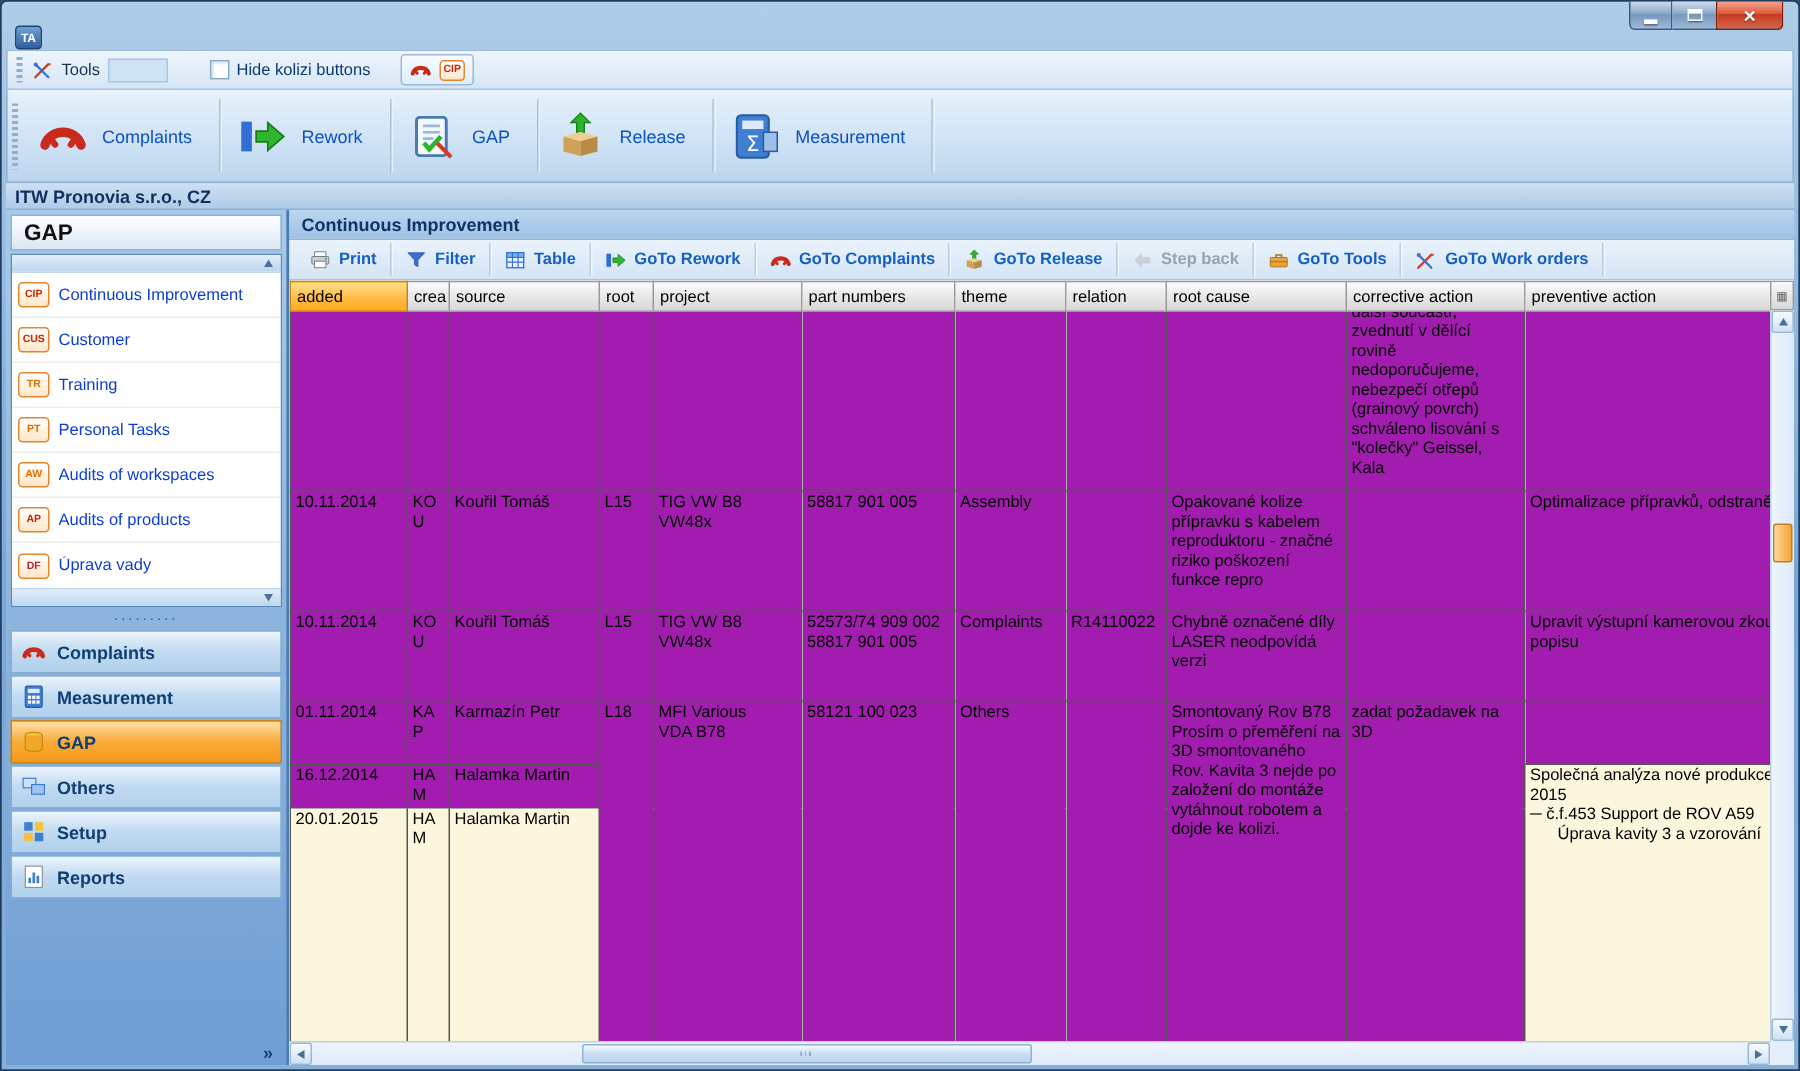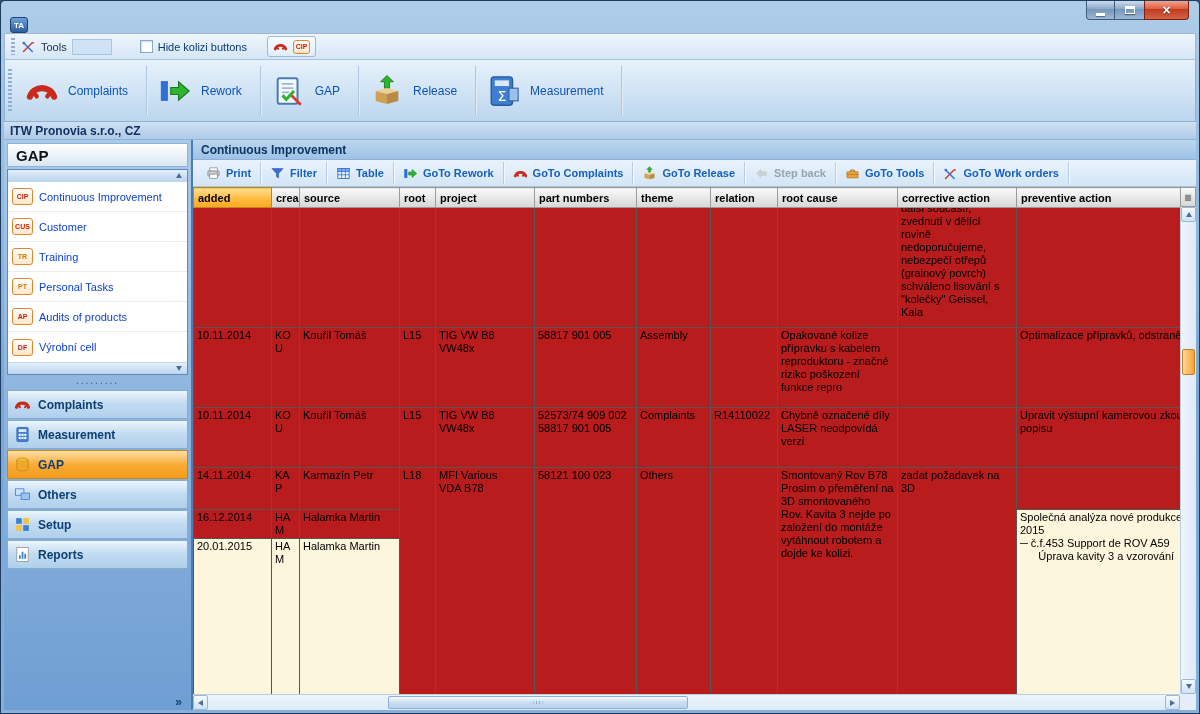--- a/index.html
+++ b/index.html
@@ -56,23 +56,23 @@
   .content{flex:1;display:flex;flex-direction:column;min-width:0;border-left:1px solid #4a7cb0;background:#fff;}
   .content-title{height:20px;flex:none;display:flex;align-items:center;padding-left:8px;background:linear-gradient(#bcd6ee,#9dc2e6);border-bottom:1px solid #8fb2d6;font-weight:bold;font-size:12px;color:#0e3465;}
   .ctoolbar{height:27px;flex:none;display:flex;align-items:center;padding-left:4px;background:linear-gradient(#eaf3fc,#d4e5f5);border-bottom:1px solid #a8c3de;}
   .tbtn{display:flex;align-items:center;gap:5px;padding:0 9px;height:22px;font-weight:bold;font-size:11px;color:#1660c0;border-right:1px solid #b6cde3;box-shadow:1px 0 0 #f2f8fd;cursor:default;white-space:nowrap;}
   .tbtn.disabled{color:#98a3ad;}
   .tbtn.disabled .icon{filter:grayscale(1) opacity(.55);}
   
   .gridwrap{flex:1;min-height:0;position:relative;background:#fff;overflow:hidden;}
   .gridclip{position:absolute;left:0;top:0;right:16px;bottom:16px;overflow:hidden;}
   table{border-collapse:collapse;table-layout:fixed;font-size:11px;}
-  th{height:20px;background:linear-gradient(#fafafa,#e4e4e4 60%,#d6d6d6);border:1px solid #9a9a9a;font-weight:bold;text-align:left;padding:2px 4px;white-space:nowrap;overflow:hidden;}
+  th{height:20px;background:linear-gradient(#fafafa,#e4e4e4 60%,#d6d6d6);border:1px solid #9a9a9a;font-weight:normal;text-align:left;padding:2px 4px;white-space:nowrap;overflow:hidden;}
   th.sorted{background:linear-gradient(#ffdf8f,#ffbb42 55%,#ffa91e);border-color:#bd8726;}
-  td{border:1px solid #565656;vertical-align:top;padding:1px 3px;background:#b91c1c;overflow:hidden;white-space:pre-wrap;overflow-wrap:break-word;word-break:break-word;line-height:13px;}
+  td{border:1px solid #565656;vertical-align:top;padding:1px 3px;background:#a21caf;overflow:hidden;white-space:pre-wrap;overflow-wrap:break-word;word-break:break-word;line-height:13px;}
   td.cream{background:#fbf6dc;}
   td.clip-top .cellin{margin-top:-7px;}
   
   .vsb{position:absolute;top:20px;right:0;bottom:16px;width:16px;background:linear-gradient(90deg,#eef5fc,#dceaf8);border-left:1px solid #b9cfe4;}
   .hsb{position:absolute;left:0;right:16px;bottom:0;height:16px;background:linear-gradient(#eef5fc,#dceaf8);border-top:1px solid #b9cfe4;}
   .sb-btn{position:absolute;display:flex;align-items:center;justify-content:center;background:linear-gradient(#f6fafe,#cfe2f4);border:1px solid #9ab8d6;border-radius:2px;}
   .sb-up{top:0;left:0;right:0;height:15px;}
   .sb-down{bottom:0;left:0;right:0;height:15px;}
   .sb-left{left:0;top:0;bottom:0;width:15px;}
   .sb-right{right:0;top:0;bottom:0;width:15px;}
@@ -218,26 +218,30 @@
             </div>
             <div class="side-item">
               <span class="badge" style="color: rgb(224, 112, 0);">TR</span>
               <span class="side-label">Training</span>
             </div>
             <div class="side-item">
               <span class="badge" style="color: rgb(224, 112, 0);">PT</span>
               <span class="side-label">Personal Tasks</span>
             </div>
             <div class="side-item">
+              <span class="badge" style="color: rgb(224, 112, 0);">AW</span>
+              <span class="side-label">Audits of workspaces</span>
+            </div>
+            <div class="side-item">
               <span class="badge" style="color: rgb(204, 34, 0);">AP</span>
               <span class="side-label">Audits of products</span>
             </div>
             <div class="side-item">
               <span class="badge" style="color: rgb(179, 36, 48);">DF</span>
-              <span class="side-label">Výrobní cell</span>
+              <span class="side-label">Úprava vady</span>
             </div>
           </div>
         <div class="scrollstrip down">
             <span class="tri down"></span>
           </div>
       </div>
       <div class="dots"></div>
       <div id="side-nav">
           <div class="navbtn">
             <span class="icon" style="width: 17px; height: 17px;">
@@ -468,21 +472,21 @@
 VW48x</div></td>
                   <td><div class="cellin">52573/74 909 002
 58817 901 005</div></td>
                   <td><div class="cellin">Complaints</div></td>
                   <td><div class="cellin">R14110022</div></td>
                   <td><div class="cellin">Chybně označené díly LASER neodpovídá verzi</div></td>
                   <td><div class="cellin"></div></td>
                   <td><div class="cellin">Upravit výstupní kamerovou zkoušku na kontrolu popisu</div></td>
                 </tr>
                 <tr style="height: 42px;">
-                  <td><div class="cellin">14.11.2014</div></td>
+                  <td><div class="cellin">01.11.2014</div></td>
                   <td><div class="cellin">KAP</div></td>
                   <td><div class="cellin">Karmazín Petr</div></td>
                   <td rowspan="3"><div class="cellin">L18</div></td>
                   <td rowspan="3"><div class="cellin">MFI Various
 VDA B78</div></td>
                   <td rowspan="3"><div class="cellin">58121 100 023</div></td>
                   <td rowspan="3"><div class="cellin">Others</div></td>
                   <td rowspan="3"><div class="cellin"></div></td>
                   <td rowspan="3"><div class="cellin">Smontovaný Rov B78 Prosím o přeměření na 3D smontovaného Rov. Kavita 3 nejde po založení do montáže vytáhnout robotem a dojde ke kolizi.</div></td>
                   <td rowspan="3"><div class="cellin">zadat požadavek na 3D</div></td>

